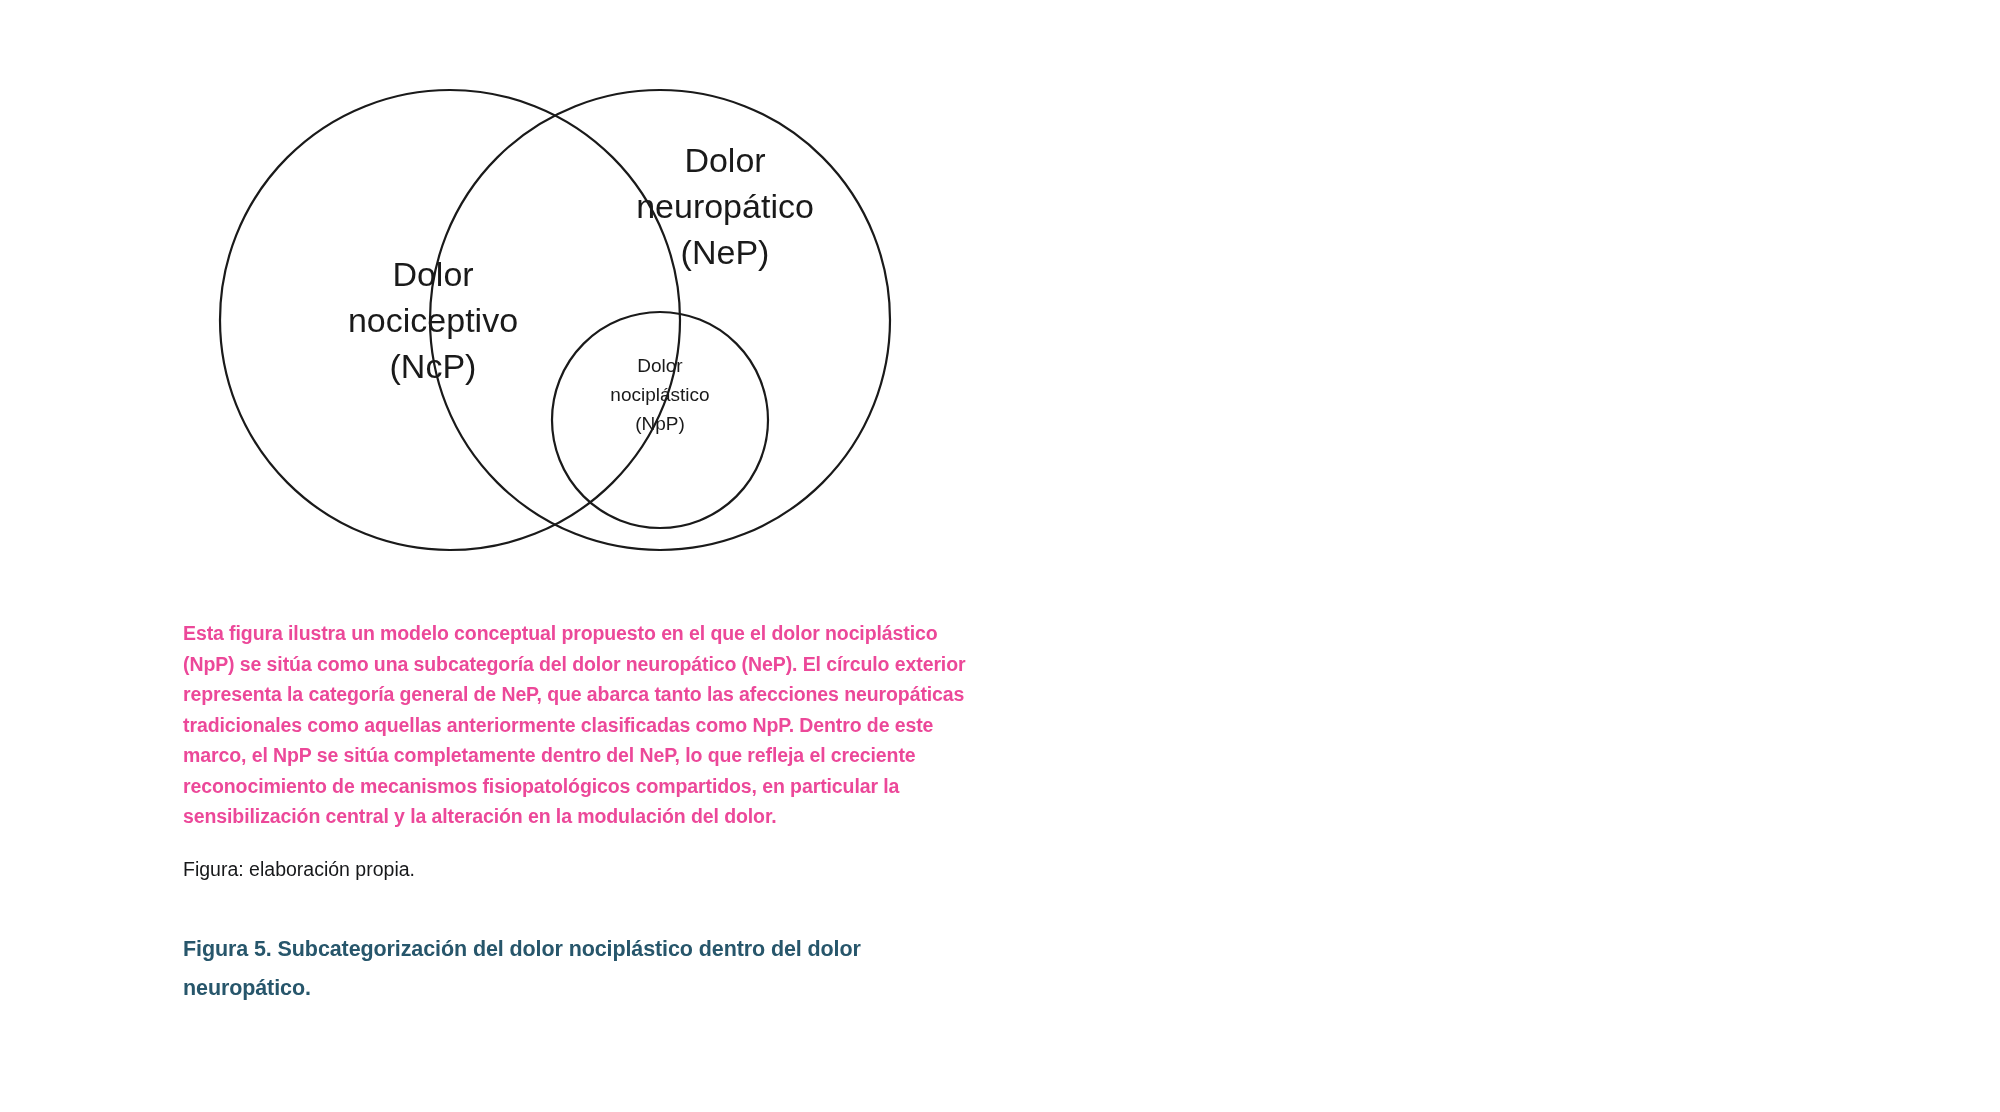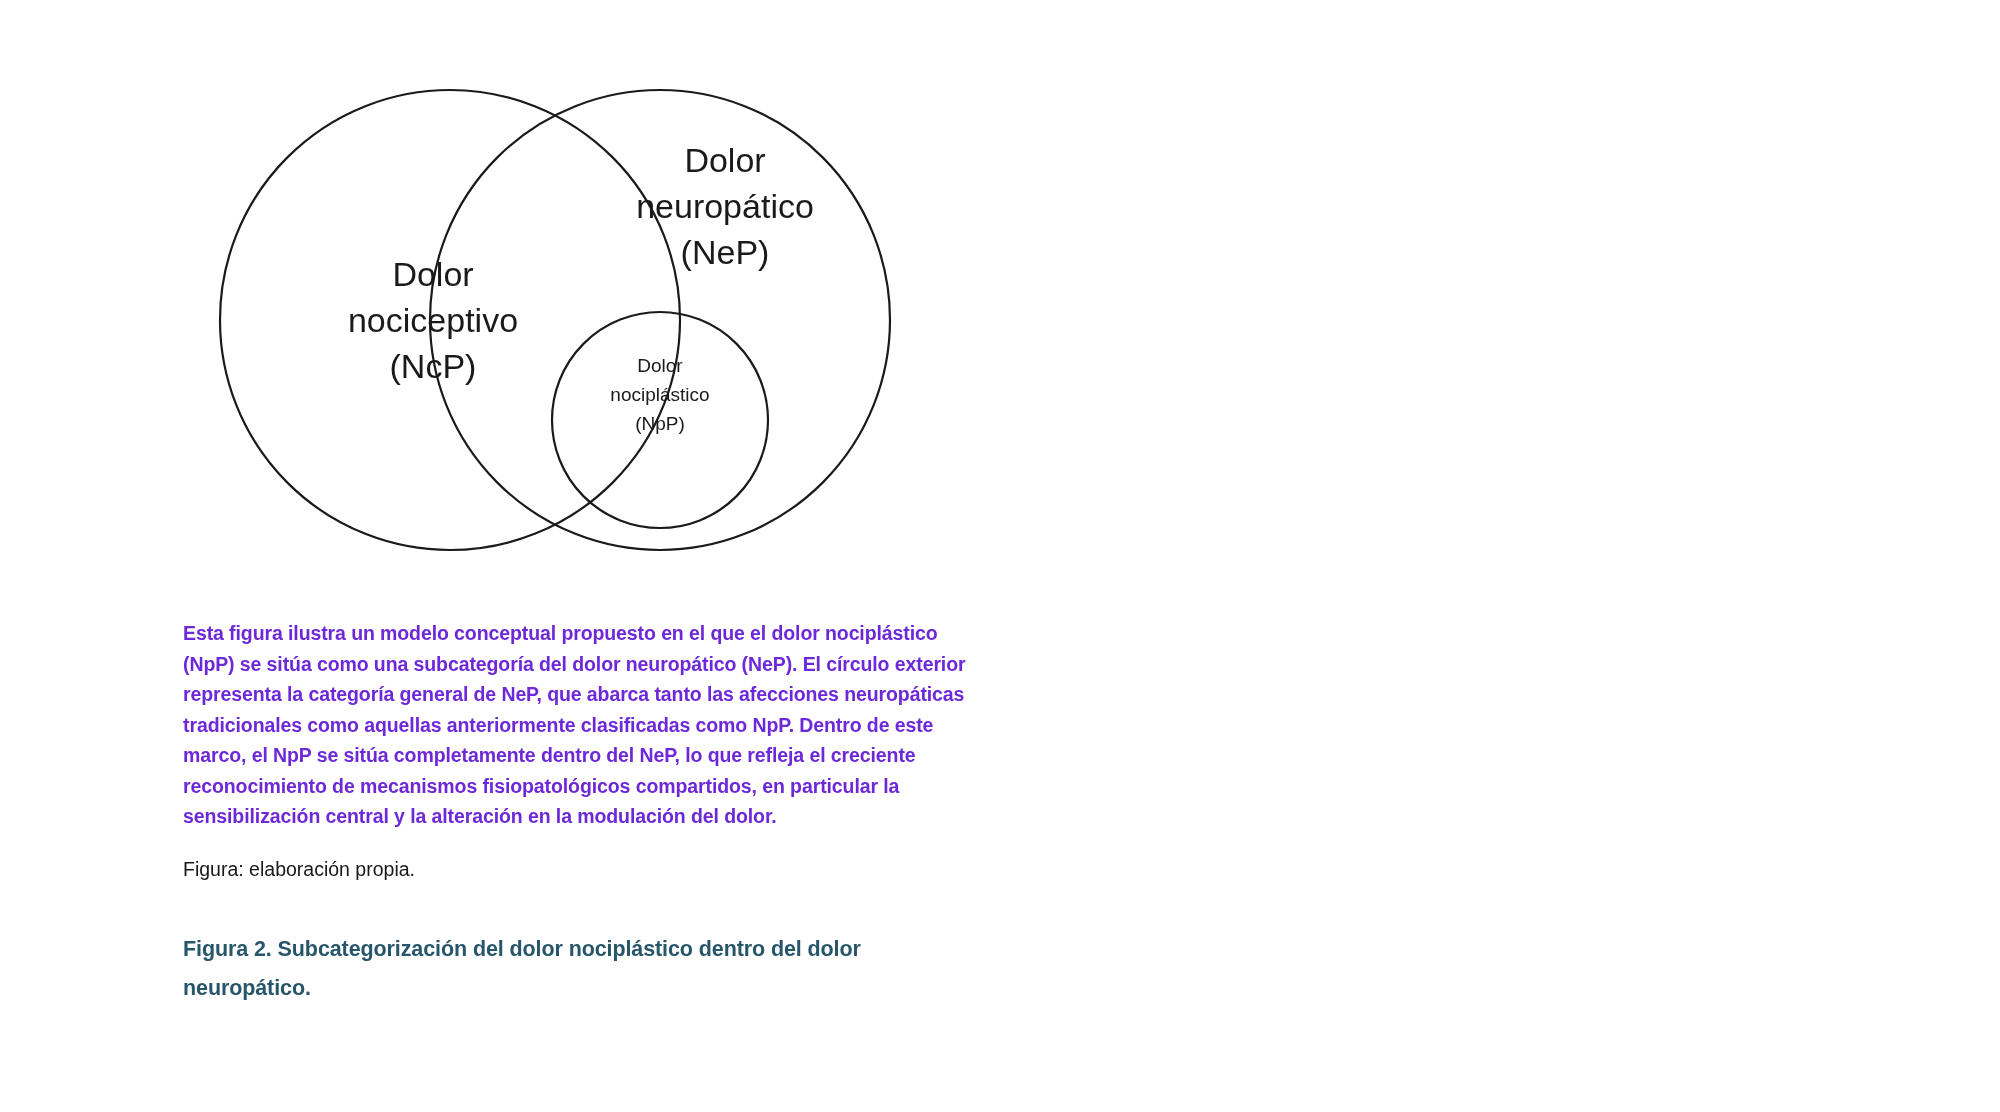--- a/index.html
+++ b/index.html
@@ -55,21 +55,21 @@
     position: absolute;
     left: 183px;
     top: 618px;
     width: 790px;
   }
   .body-para {
     font-family: "Liberation Sans", sans-serif;
     font-size: 19.5px;
     font-weight: 700;
     line-height: 30.5px;
-    color: #6d28d9;
+    color: #ec4899;
     margin: 0 0 22px 0;
     letter-spacing: -0.1px;
   }
   .source-line {
     font-family: "Liberation Sans", sans-serif;
     font-size: 19.5px;
     font-weight: 400;
     line-height: 30px;
     color: #17181a;
     margin: 0 0 46px 0;
@@ -107,16 +107,16 @@
       <text class="venn-label small" x="480" y="312">Dolor</text>
       <text class="venn-label small" x="480" y="341">nociplástico</text>
       <text class="venn-label small" x="480" y="370">(NpP)</text>
 
     </svg>
   </div>
 
   <div class="text-col">
     <p class="body-para">Esta figura ilustra un modelo conceptual propuesto en el que el dolor nociplástico (NpP) se sitúa como una subcategoría del dolor neuropático (NeP). El círculo exterior representa la categoría general de NeP, que abarca tanto las afecciones neuropáticas tradicionales como aquellas anteriormente clasificadas como NpP. Dentro de este marco, el NpP se sitúa completamente dentro del NeP, lo que refleja el creciente reconocimiento de mecanismos fisiopatológicos compartidos, en particular la sensibilización central y la alteración en la modulación del dolor.</p>
     <p class="source-line">Figura: elaboración propia.</p>
-    <p class="figure-caption">Figura 2. Subcategorización del dolor nociplástico dentro del dolor neuropático.</p>
+    <p class="figure-caption">Figura 5. Subcategorización del dolor nociplástico dentro del dolor neuropático.</p>
   </div>
 
 </div>
 
 </body></html>

